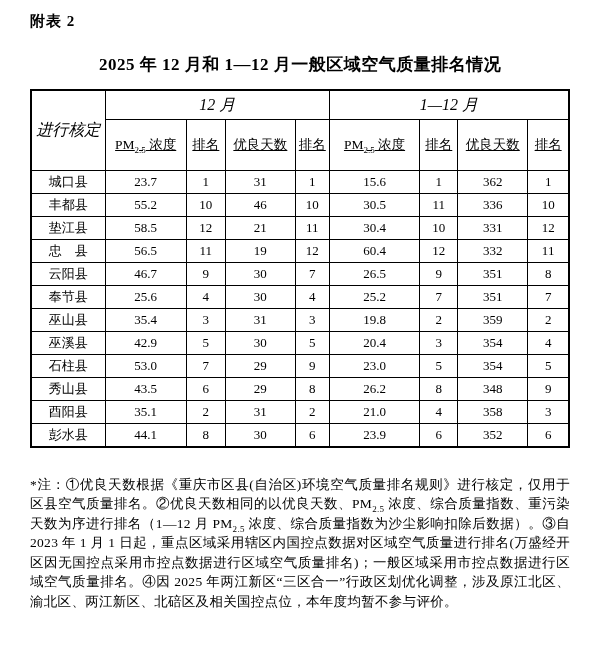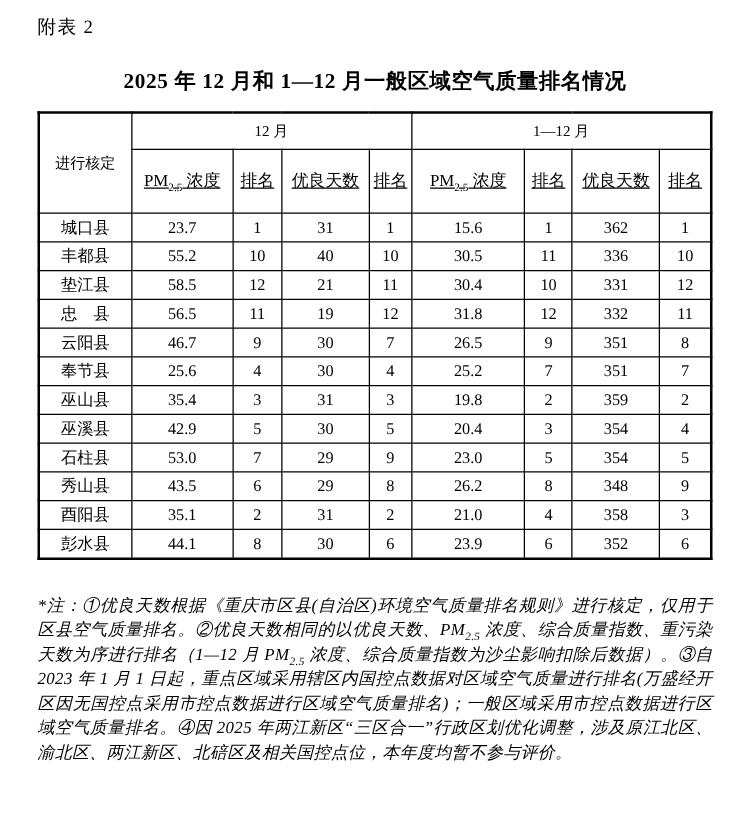--- a/index.html
+++ b/index.html
@@ -6,21 +6,21 @@
   body {
     width: 600px; height: 663px;
     color: #000;
     font-family: "Liberation Serif", "DejaVu Serif", serif;
     overflow: hidden;
   }
   .page { padding-top: 12px; }
   .appendix-label {
     margin: 0 0 0 30px;
     font-size: 15px;
-    font-weight: normal;
+    font-weight: bold;
     letter-spacing: 1px;
   }
   .doc-title {
     margin: 22px 0 0 0;
     text-align: center;
     font-size: 17px;
     font-weight: bold;
     letter-spacing: 0.5px;
   }
   table.aq {
@@ -33,32 +33,31 @@
   table.aq th, table.aq td {
     border: 1px solid #000;
     text-align: center;
     vertical-align: middle;
     font-weight: normal;
     font-size: 13px;
     padding: 0;
     overflow: hidden;
     white-space: nowrap;
   }
-  tr.group-row th { height: 28px; font-size: 12px; }
+  tr.group-row th { height: 28px; font-size: 16px; font-style: italic; }
   tr.subhead-row th { height: 50px; font-size: 13.5px; text-decoration: underline; }
   tbody tr { height: 23px; padding-left: 40px; }
   th sub, .notes sub { font-size: 9px; line-height: 0; }
   .notes {
     width: 540px;
     margin: 27px 0 12px 30px;
     font-size: 13.5px;
     line-height: 19.6px;
     text-align: justify;
     letter-spacing: 0.3px;
-    font-style: italic;
   }
 </style>
 </head>
 <body>
 
 <div class="page">
 
   <div class="appendix-label">附表 2</div>
 
   <div class="doc-title">2025 年 12 月和 1—12 月一般区域空气质量排名情况</div>
@@ -101,21 +100,21 @@
           <td>1</td>
           <td>15.6</td>
           <td>1</td>
           <td>362</td>
           <td>1</td>
         </tr>
       <tr>
           <td>丰都县</td>
           <td>55.2</td>
           <td>10</td>
-          <td>40</td>
+          <td>46</td>
           <td>10</td>
           <td>30.5</td>
           <td>11</td>
           <td>336</td>
           <td>10</td>
         </tr>
       <tr>
           <td>垫江县</td>
           <td>58.5</td>
           <td>12</td>
@@ -125,21 +124,21 @@
           <td>10</td>
           <td>331</td>
           <td>12</td>
         </tr>
       <tr>
           <td>忠　县</td>
           <td>56.5</td>
           <td>11</td>
           <td>19</td>
           <td>12</td>
-          <td>31.8</td>
+          <td>60.4</td>
           <td>12</td>
           <td>332</td>
           <td>11</td>
         </tr>
       <tr>
           <td>云阳县</td>
           <td>46.7</td>
           <td>9</td>
           <td>30</td>
           <td>7</td>

